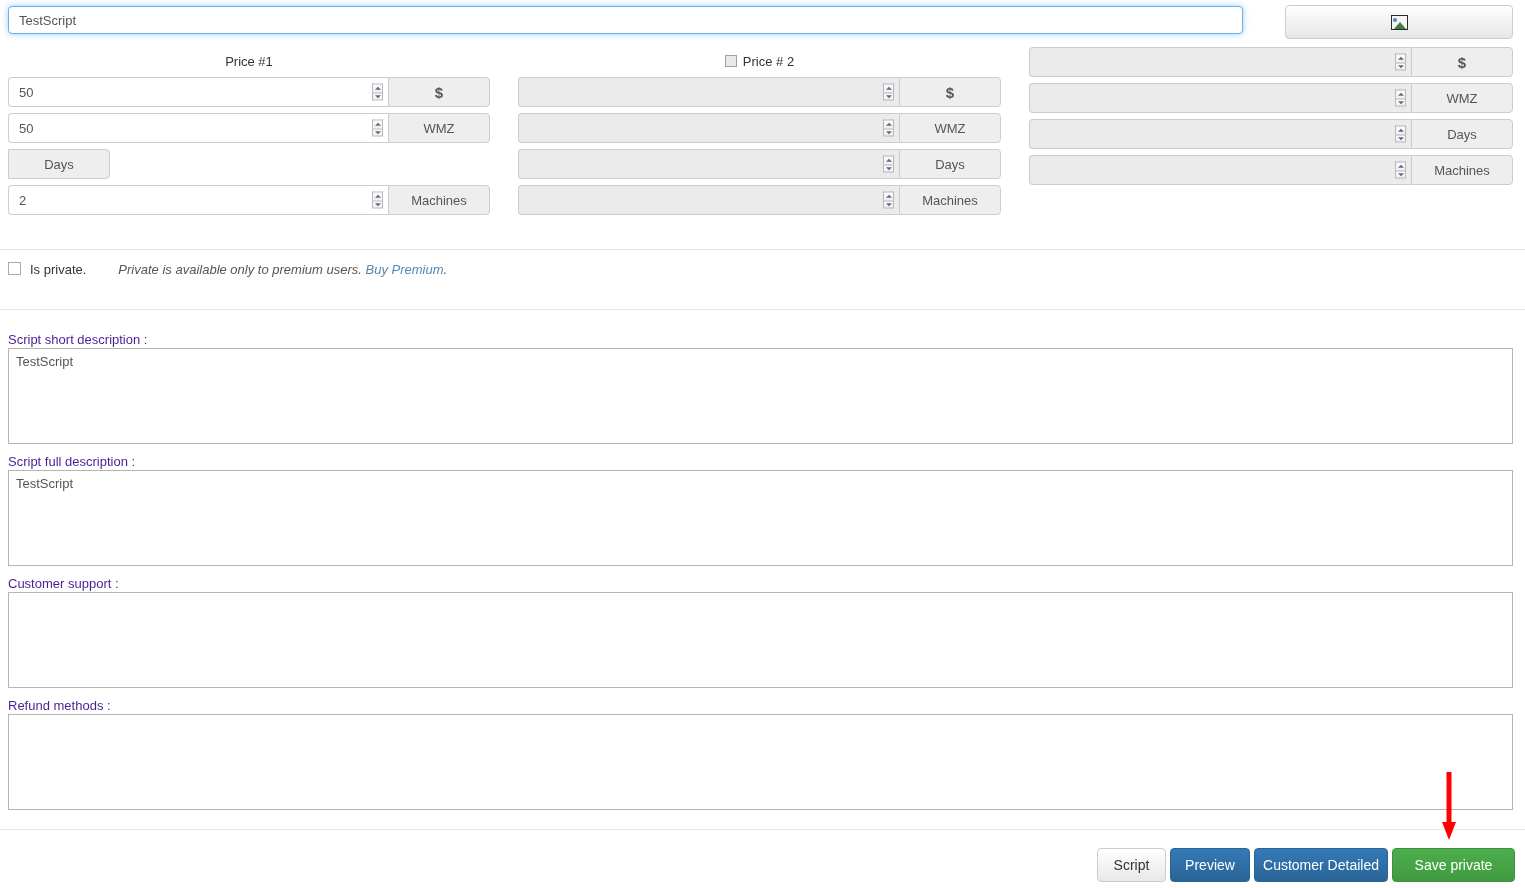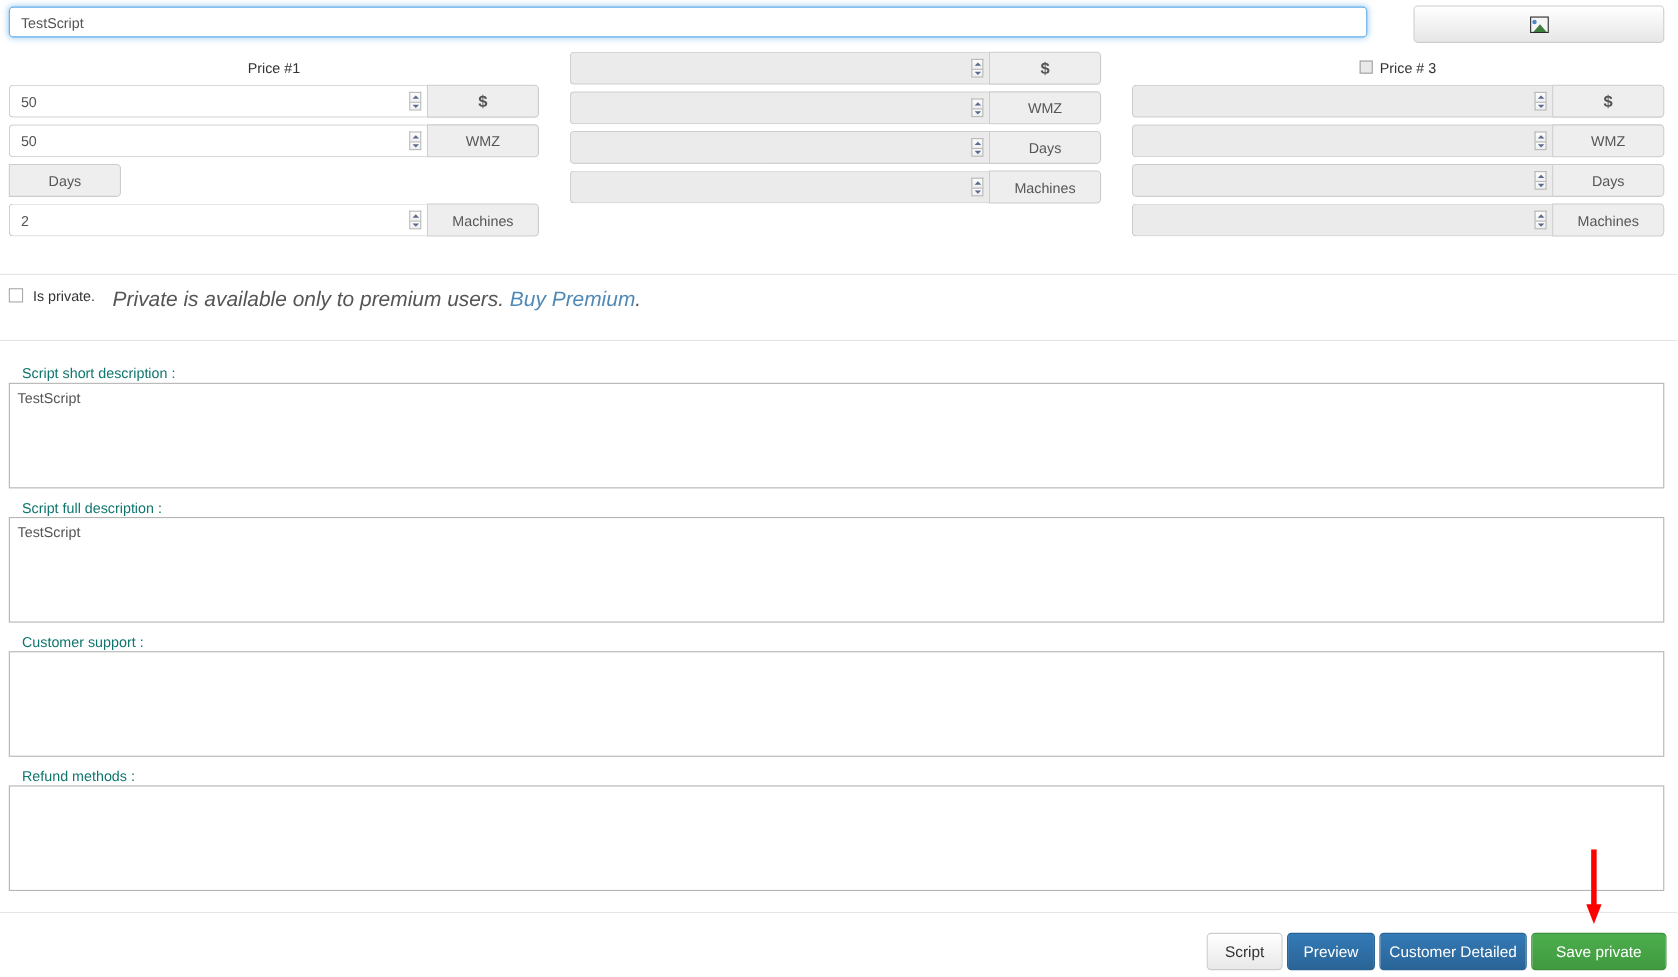--- a/index.html
+++ b/index.html
@@ -225,36 +225,36 @@
     border: 1px solid #a9a9a9;
     background: #ffffff;
     cursor: pointer;
   }
   .private-label {
     margin-left: 9px;
     font-size: 13px;
     color: #333333;
   }
   .private-note {
-    margin-left: 16px;
+    margin-left: 32px;
     font-style: italic;
-    font-size: 19px;
+    font-size: 13px;
     color: #555555;
   }
   .private-note a {
     color: #5089b5;
     text-decoration: none;
   }
 
   
   .field-label {
     position: absolute;
-    left: 20px;
-    font-size: 13px;
-    color: #0f766e;
+    left: 8px;
+    font-size: 13px;
+    color: #4c1d95;
   }
   .ta {
     position: absolute;
     left: 8px;
     width: 1505px;
     box-sizing: border-box;
     padding: 5px 7px;
     font-family: "Liberation Sans", sans-serif;
     font-size: 13px;
     color: #555555;
@@ -365,20 +365,23 @@
         <span class="spinner">
           <span class="sp up"></span>
           <span class="sp down"></span>
         </span>
       </div>
       <div class="unit-box">Machines</div>
     </div>
   </div>
 
   <div class="price-col c2">
+    <div class="price-head">
+      <span class="cb"></span><span>Price # 2</span>
+    </div>
 
     <div class="price-row">
       <div class="inp-wrap">
         <input class="num-input disabled" type="text" disabled="" style="">
         <span class="spinner">
           <span class="sp up"></span>
           <span class="sp down"></span>
         </span>
       </div>
       <div class="unit-box dollar">$</div>
@@ -412,23 +415,20 @@
         <span class="spinner">
           <span class="sp up"></span>
           <span class="sp down"></span>
         </span>
       </div>
       <div class="unit-box">Machines</div>
     </div>
   </div>
 
   <div class="price-col c3">
-    <div class="price-head">
-      <span class="cb"></span><span>Price # 3</span>
-    </div>
 
     <div class="price-row">
       <div class="inp-wrap">
         <input class="num-input disabled" type="text" disabled="" style="">
         <span class="spinner">
           <span class="sp up"></span>
           <span class="sp down"></span>
         </span>
       </div>
       <div class="unit-box dollar">$</div>

